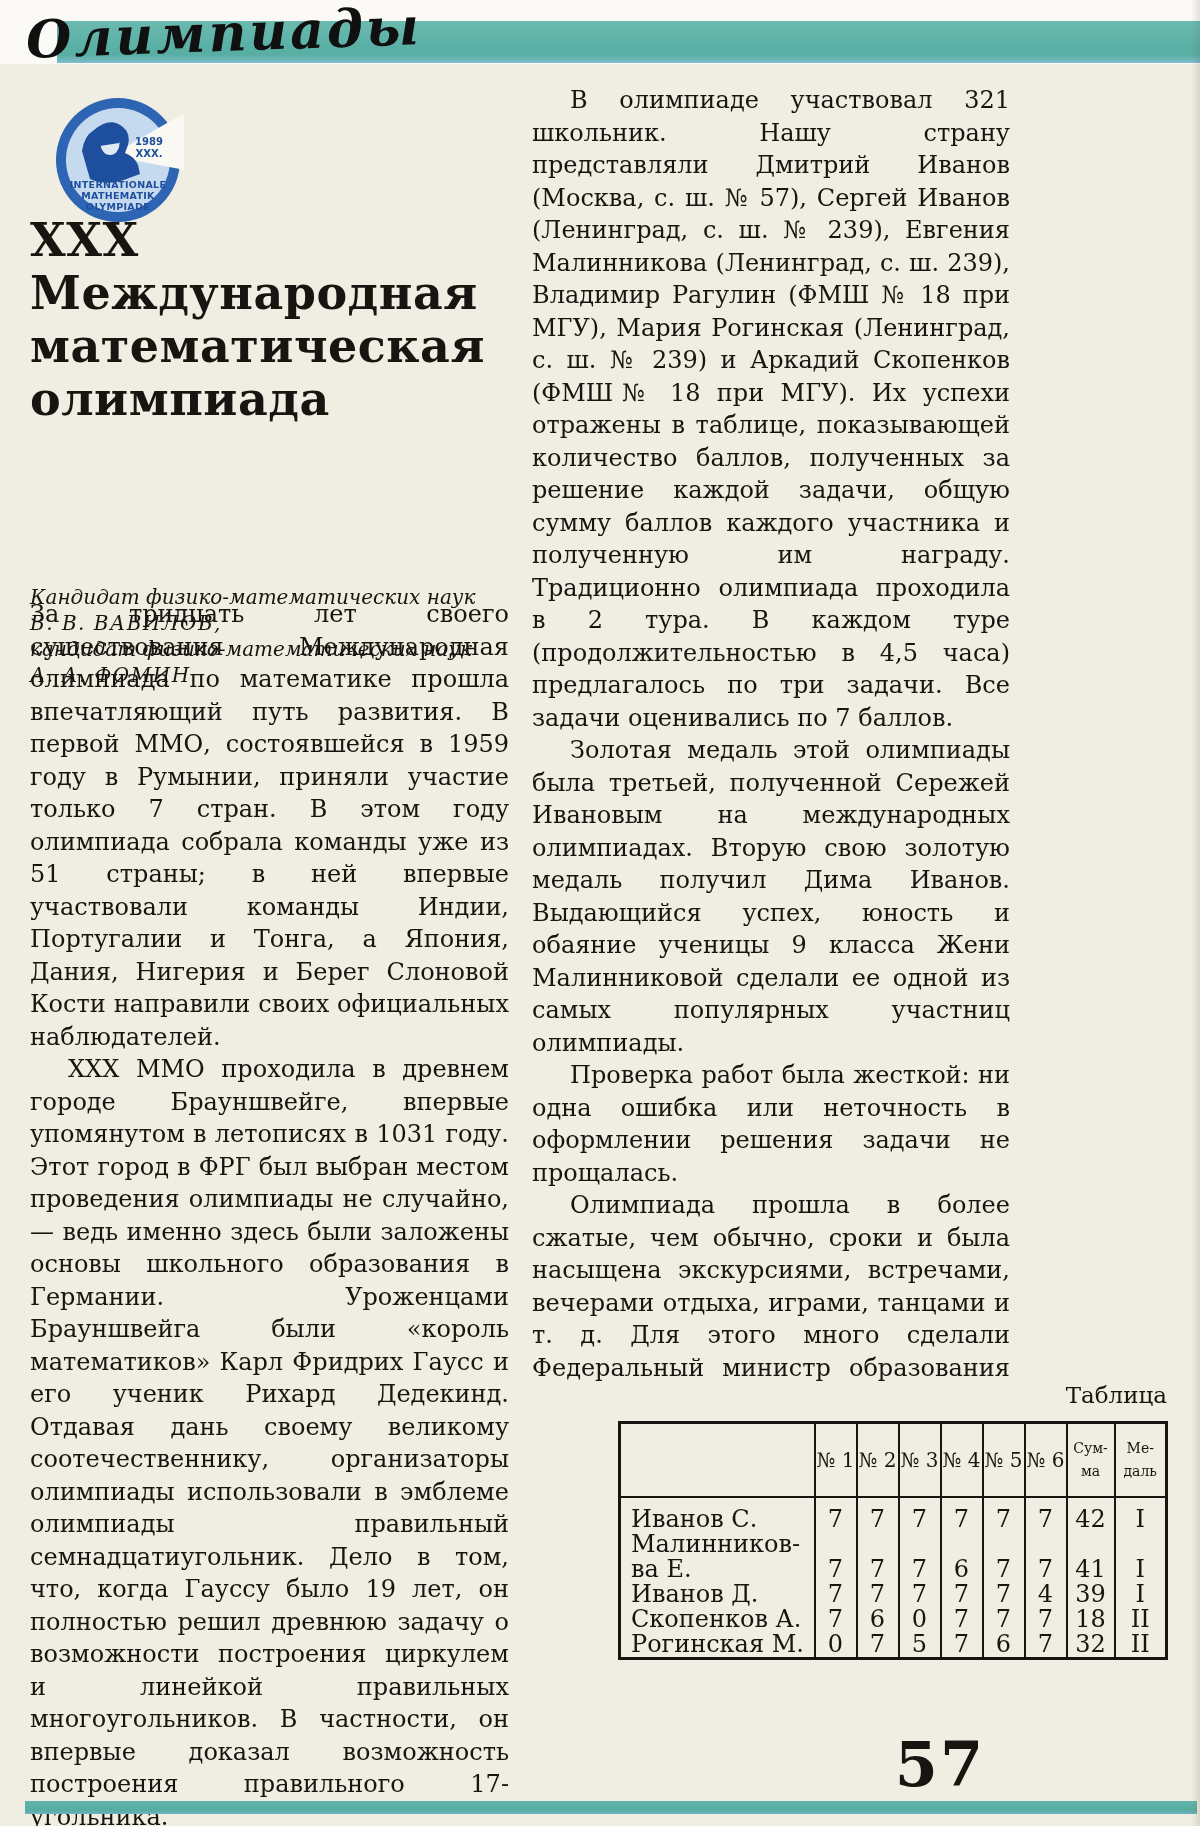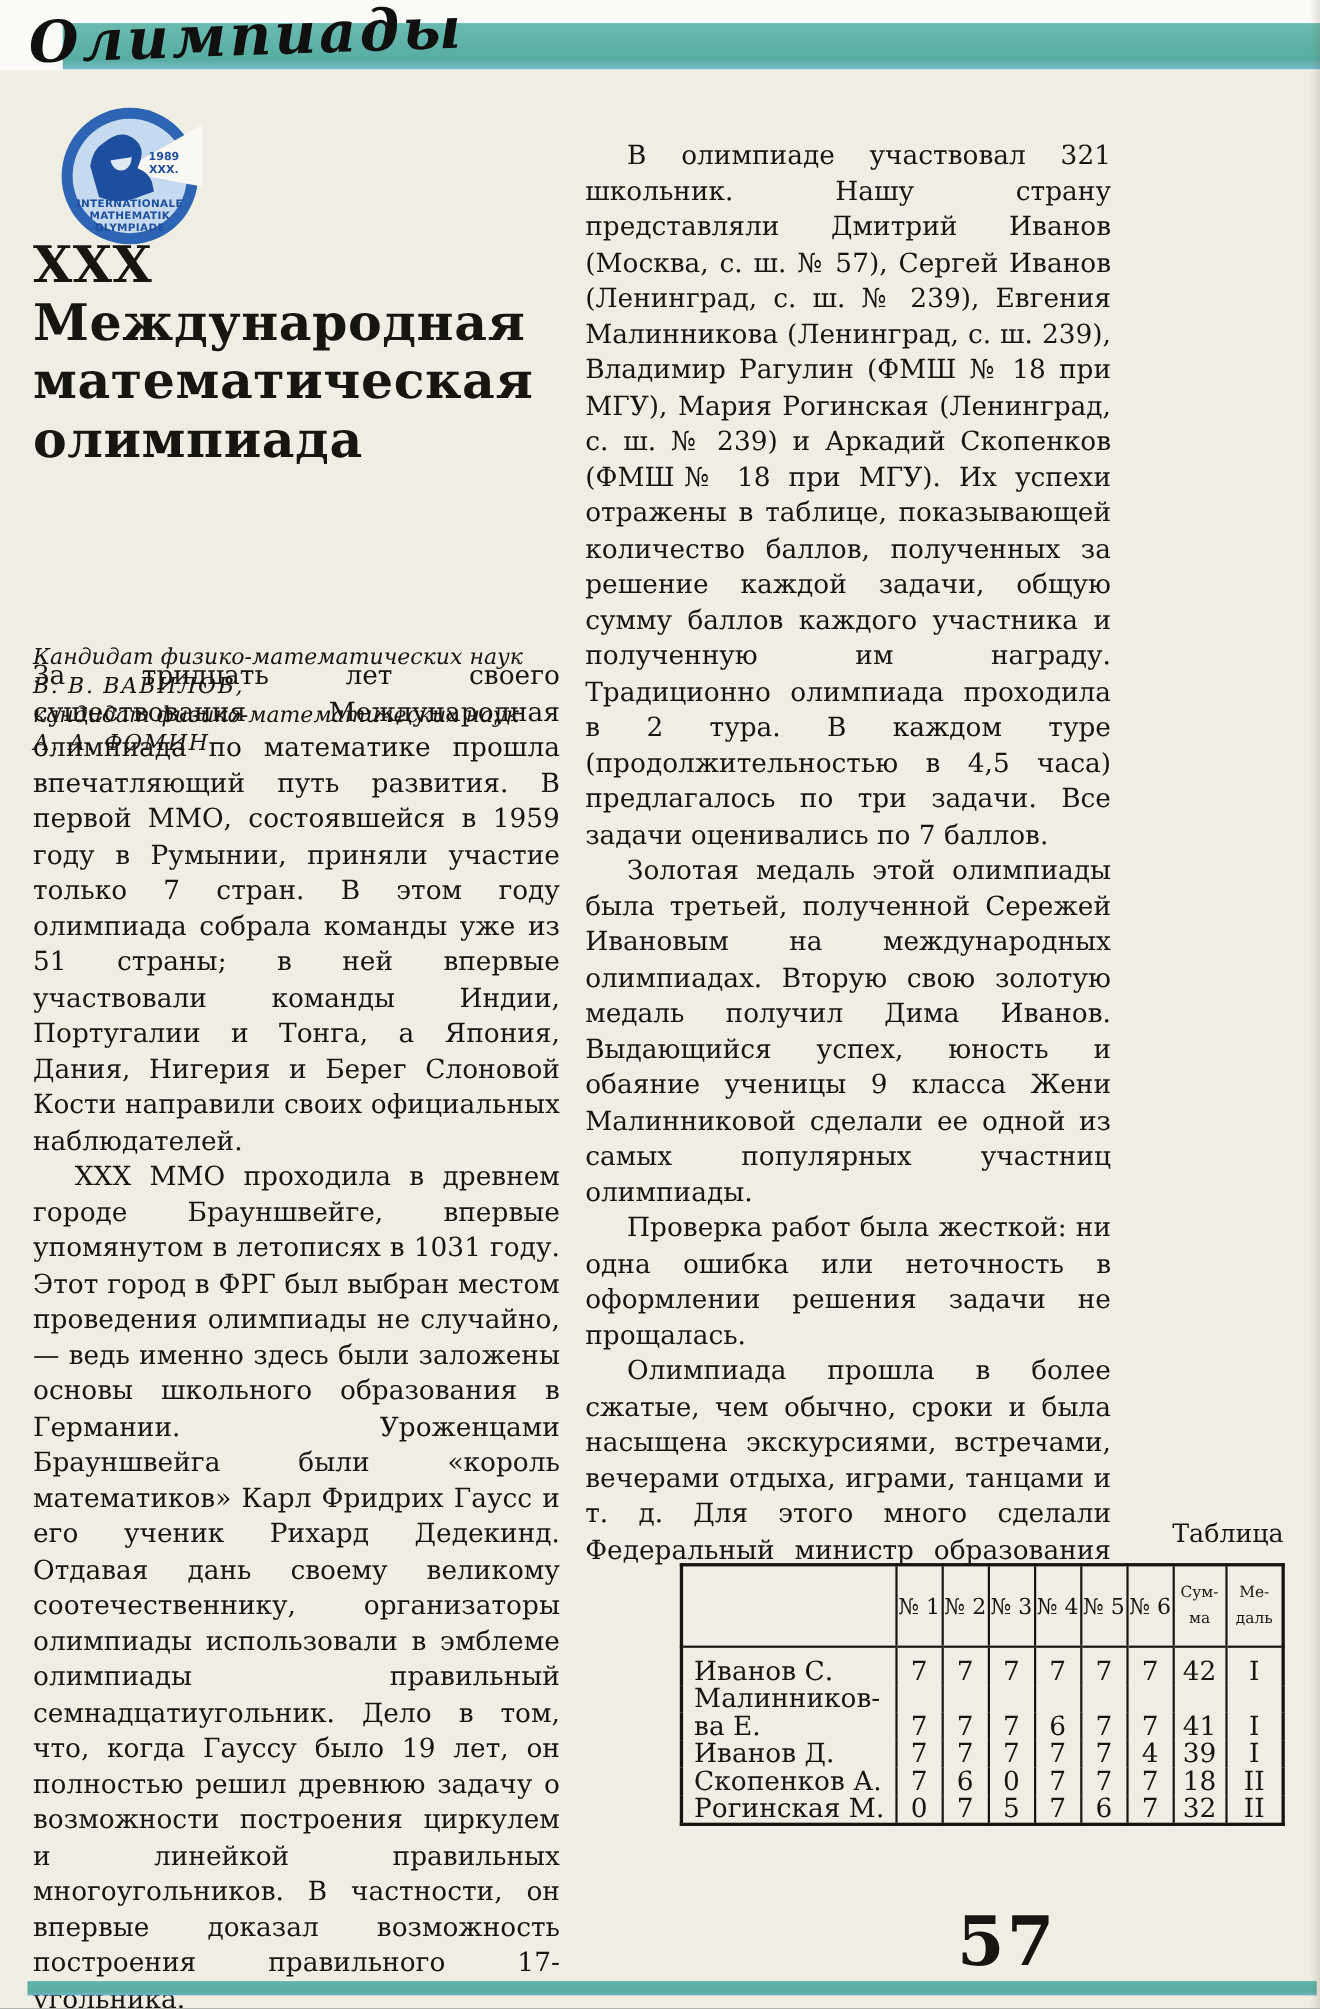--- a/index.html
+++ b/index.html
@@ -25,21 +25,21 @@
   .title {
     position:absolute; top:214px; left:30px; width:482px; margin:0;
     font-size:46px; line-height:53px; font-weight:bold; letter-spacing:0.5px;
     white-space:pre-line;
   }
   .authors { position:absolute; top:584px; left:30px; width:482px; font-style:italic; font-size:20px; line-height:26px; }
   .authors .nm { letter-spacing:1.5px; }
   .col p { margin:0; font-size:24px; line-height:32.5px; text-align:justify; text-indent:38px; }
   .col-left  { position:absolute; top:598px; left:30px;  width:479px; }
   .col-left p.first { text-indent:0; }
-  .col-right { position:absolute; top:84px;  left:532px; width:478px; max-height:1300px; overflow:hidden;margin-top:41px; }
+  .col-right { position:absolute; top:84px;  left:532px; width:478px; max-height:1300px; overflow:hidden; }
   .table-caption {
     position:absolute; top:1382px; left:621px; width:546px;
     text-align:right; font-size:23px;
   }
   table.results {
     position:absolute; top:1421px; left:618px; width:547px;
     border-collapse:collapse; table-layout:fixed;
     border:3px solid #17150f; font-size:24px;
   }
   .results th, .results td { border-left:2px solid #17150f; padding:0; }
@@ -48,21 +48,21 @@
     border-bottom:2px solid #17150f; height:72px; vertical-align:middle;
     text-align:center; font-weight:normal; font-size:20px;
   }
   .results thead th.two { font-size:14px; }
   .results thead th.two div { line-height:23px; }
   .results tbody td { text-align:center; height:25px; line-height:25px; vertical-align:bottom; }
   .results tbody td.name { text-align:left; padding-left:10px; font-size:24px; }
   .results tbody tr.firstrow td { padding-top:9px; }
   .results tbody tr.lastrow td { padding-bottom:16px; }
   .page-number {
-    position:absolute; top:1728px; left:870px; width:140px; text-align:left;
+    position:absolute; top:1728px; left:870px; width:140px; text-align:center;
     font-size:62px; font-weight:bold; letter-spacing:2px;
   }
   .footer-bar {
     position:absolute; top:1801px; left:25px; right:3px; height:13px;
     background:linear-gradient(180deg,#62b5aa 0%, #57aca1 70%, #6fb3c2 100%);
   }
   .edge { position:absolute; top:0; right:0; bottom:0; width:9px;
     background:linear-gradient(90deg, rgba(90,88,75,0) 0%, rgba(90,88,75,0.16) 100%); }
 </style>
 </head>

